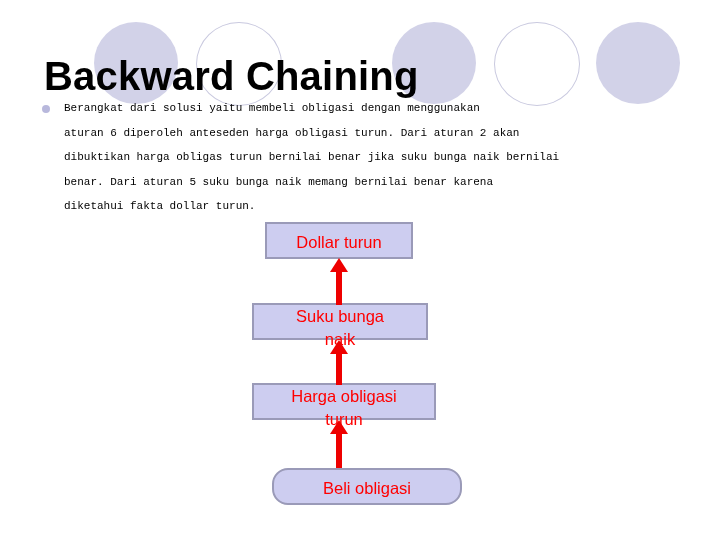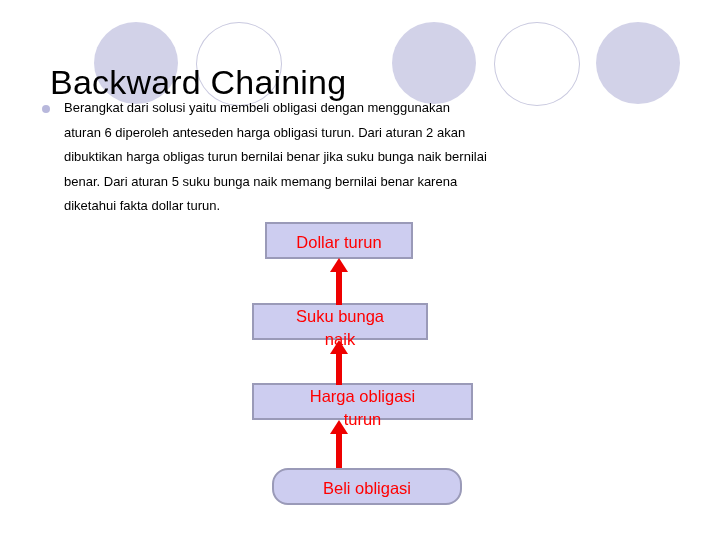--- a/index.html
+++ b/index.html
@@ -45,27 +45,27 @@
   .deco-ellipse.outlined {
     background: transparent;
     border: 1.5px solid #c9c9df;
   }
 
   
   .slide-title {
     position: absolute;
     left: 36px;
     top: 48px;
-    font-size: 34px;
+    font-size: 40px;
     line-height: 40px;
     color: #000000;
     letter-spacing: 0.2px;
     white-space: nowrap;
-    font-weight: normal;
-    margin: 14px;
+    font-weight: bold;
+    margin: 8px;
   }
 
   
   .body-block {
     position: absolute;
     left: 38px;
     top: 96px;
     width: 668px;
   }
   .bullet-row {
@@ -75,24 +75,25 @@
   .bullet-marker {
     position: absolute;
     left: 4px;
     top: 9px;
     width: 8px;
     height: 8px;
     border-radius: 50%;
     background: #b8b8dc;
   }
   .bullet-text {
-    font-size: 13px;
+    font-size: 11px;
     line-height: 24.6px;
     color: #000000;
     margin: 0;
+    font-family: Liberation Mono, monospace;
   }
 
   
   .flow {
     position: absolute;
     left: 0;
     top: 0;
     width: 720px;
     height: 540px;
     pointer-events: none;
@@ -162,21 +163,21 @@
   </div>
 
   <div class="flow" id="flow-layer">
       <div class="flow-box" style="left: 265px; top: 222px; width: 148px; height: 37px; background: rgb(205, 205, 240); border-color: rgb(154, 154, 184);">
         <div class="flow-box-label" style="top: 7px; color: rgb(255, 0, 0);">Dollar turun</div>
       </div>
       <div class="flow-box" style="left: 252px; top: 303px; width: 176px; height: 37px; background: rgb(205, 205, 240); border-color: rgb(154, 154, 184);">
         <div class="flow-box-label" style="top: 0px; color: rgb(255, 0, 0);">Suku bunga
 naik</div>
       </div>
-      <div class="flow-box" style="left: 252px; top: 383px; width: 221px; height: 37px; background: rgb(205, 205, 240); border-color: rgb(154, 154, 184);">
+      <div class="flow-box" style="left: 252px; top: 383px; width: 184px; height: 37px; background: rgb(205, 205, 240); border-color: rgb(154, 154, 184);">
         <div class="flow-box-label" style="top: 0px; color: rgb(255, 0, 0);">Harga obligasi
 turun</div>
       </div>
       <div class="flow-box" style="left: 272px; top: 468px; width: 190px; height: 37px; background: rgb(205, 205, 240); border-color: rgb(154, 154, 184); border-radius: 16px;">
         <div class="flow-box-label" style="top: 7px; color: rgb(255, 0, 0);">Beli obligasi</div>
       </div>
       <div class="arrow" style="left: 330px; top: 258px; width: 18px; height: 47px;">
         <div class="arrow-shaft" style="top: 12px; height: 35px; background: rgb(238, 0, 0);"></div>
         <div class="arrow-head" style="border-bottom-color: rgb(238, 0, 0);"></div>
       </div>

